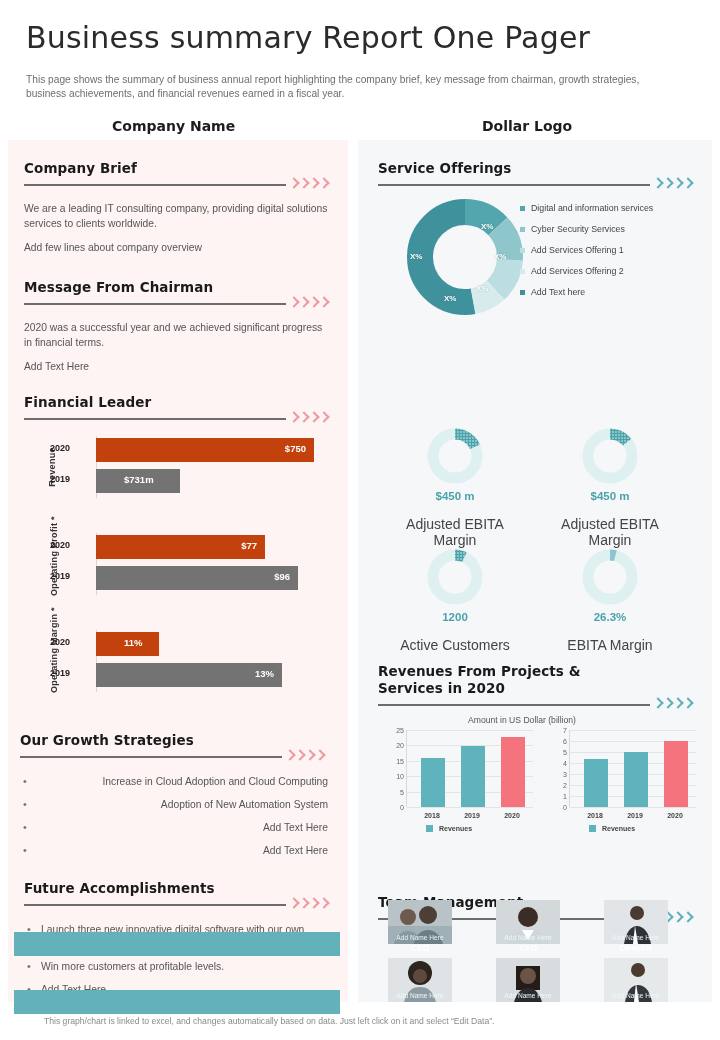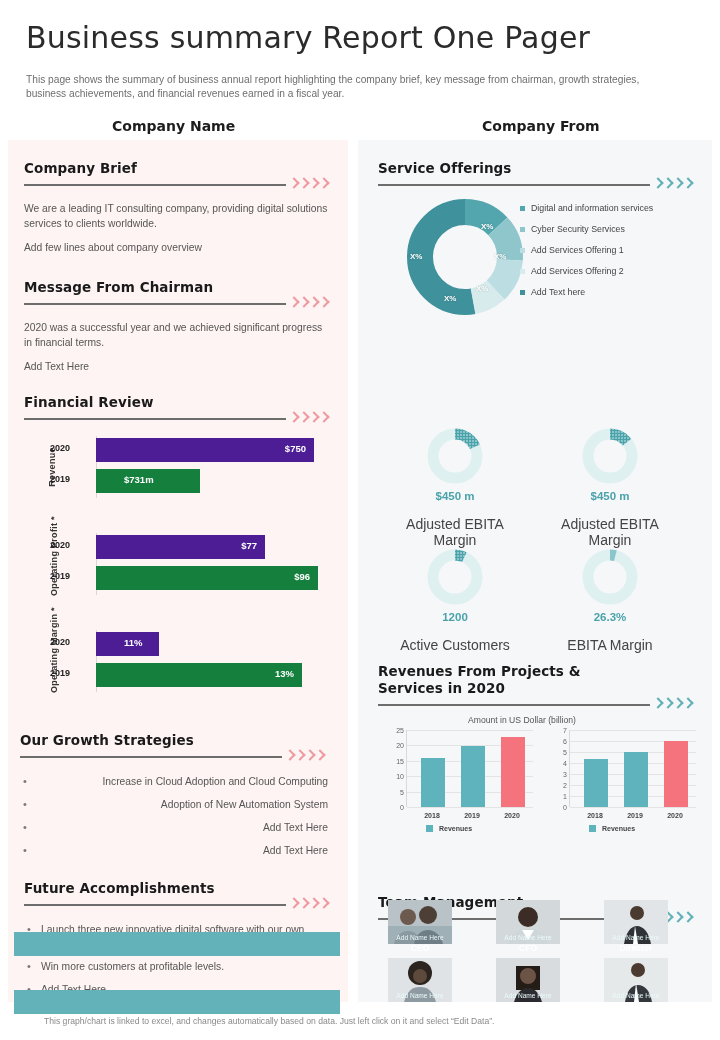--- a/index.html
+++ b/index.html
@@ -66,22 +66,22 @@
   .axlabel{
     position:absolute;left:-2px;top:50%;transform:translateY(-50%) rotate(-90deg);
     transform-origin:center;white-space:nowrap;
     font-size:9px;font-weight:bold;color:#333;letter-spacing:.3px;text-align:center;
   }
   .brow{position:absolute;left:0;height:24px;width:100%;}
   .brow .yr{
     position:absolute;left:26px;top:5px;font-size:9px;font-weight:bold;color:#222;
   }
   .bar{position:absolute;left:72px;top:0;height:24px;}
-  .bar.red{background:#4c1d95;}
-  .bar.teal{background:#15803d;padding-left:20px;}
+  .bar.red{background:#c2410c;}
+  .bar.teal{background:#737373;}
   .bar .val{
     position:absolute;right:8px;top:5px;font-size:9.5px;font-weight:bold;color:#fff;
   }
   .bar .val.mid{right:auto;left:28px;}
 
   
   .donut-wrap{position:absolute;}
   .dlabel{
     position:absolute;font-size:8px;font-weight:bold;color:#ffffff;
     text-shadow:0 0 2px rgba(0,0,0,.25);
@@ -143,21 +143,21 @@
   }
 </style>
 </head>
 <body>
 
 <div class="page">
 
   <div class="title">Business summary Report One Pager</div>
   <div class="subtitle">This page shows the summary of business annual report highlighting the company brief, key message from chairman, growth strategies, business achievements, and financial revenues  earned in a fiscal year.</div>
   <div class="colhead left">Company Name</div>
-  <div class="colhead right">Company From</div>
+  <div class="colhead right">Dollar Logo</div>
 
   <div class="col left"></div>
 
   <div class="sec" style="left:24px;top:160px;width:308px;">
     <h2>Company Brief</h2>
     <div class="rule">
       <div class="line" style="width:262px;"></div>
       <div class="chev pink" style="left:266px;">
         <span></span>
           <span></span>
@@ -182,21 +182,21 @@
           <span></span>
       </div>
     </div>
     <div class="body-txt" style="margin-top:9px;">
       <p>2020 was a successful year and we achieved significant progress in financial terms.</p>
       <p>Add Text Here</p>
     </div>
   </div>
 
   <div class="sec" style="left:24px;top:394px;width:308px;">
-    <h2>Financial Review</h2>
+    <h2>Financial Leader</h2>
     <div class="rule">
       <div class="line" style="width:262px;"></div>
       <div class="chev pink" style="left:266px;">
         <span></span>
           <span></span>
           <span></span>
           <span></span>
       </div>
     </div>
   </div>

